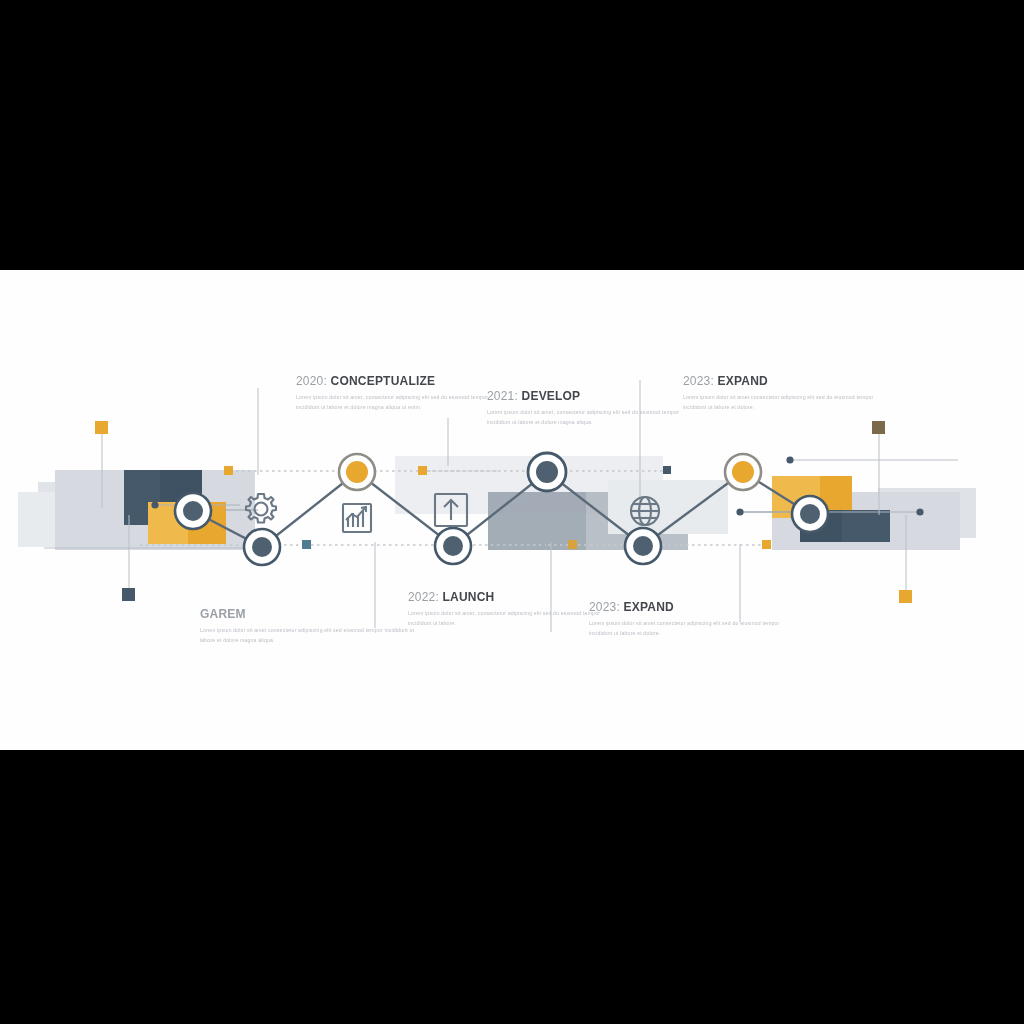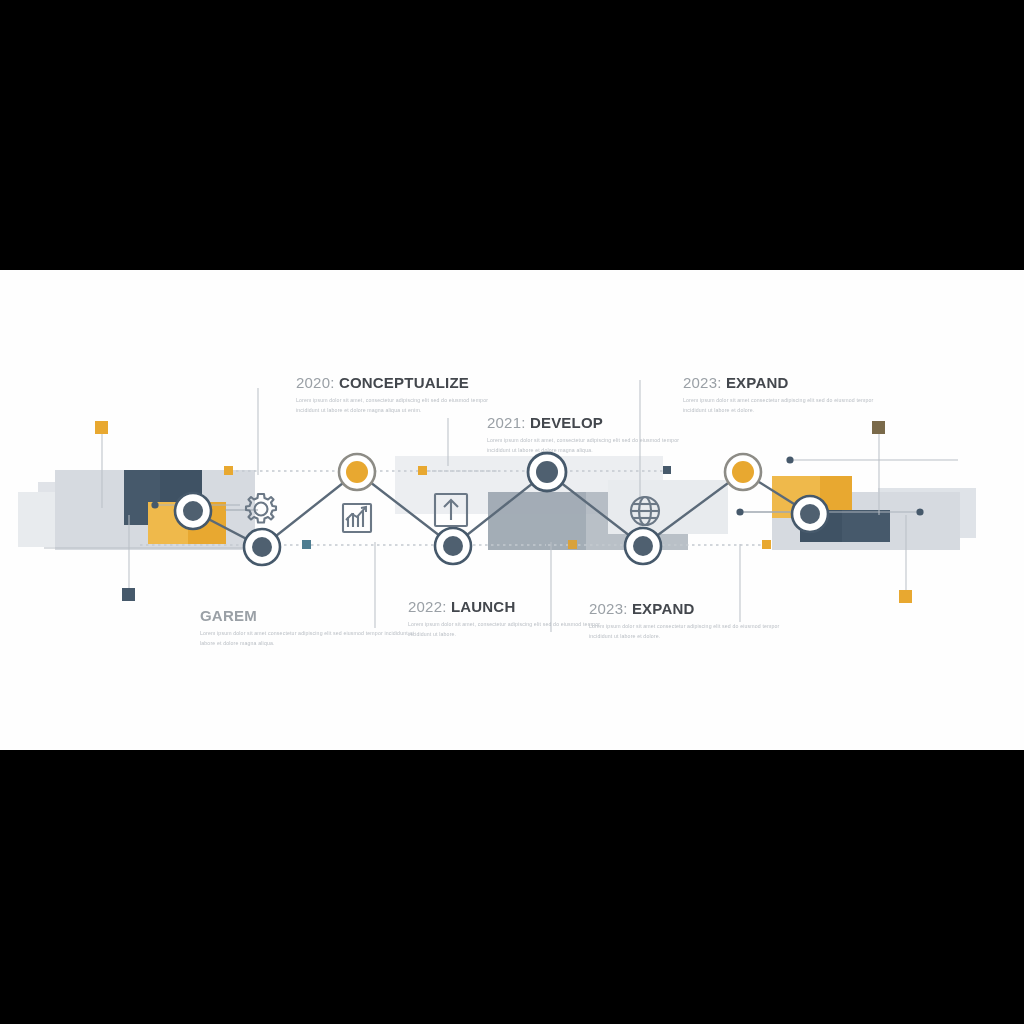--- a/index.html
+++ b/index.html
@@ -2,21 +2,21 @@
 <html><head>
 <meta charset="utf-8">
 <style>
   html,body{margin:0;padding:0;background:#000;}
   body{width:1024px;height:1024px;overflow:hidden;font-family:"Liberation Sans",sans-serif;}
   #stage{position:relative;width:1024px;height:1024px;background:#000;}
   #canvas{position:absolute;left:0;top:270px;width:1024px;height:480px;background:#fefefe;overflow:hidden;}
   .blk{position:absolute;}
   .svgwrap{position:absolute;left:0;top:0;width:1024px;height:480px;}
   .lbl{position:absolute;width:215px;}
-  .lbl .ttl{font-size:15px;letter-spacing:.2px;color:#9aa0a6;white-space:nowrap;}
+  .lbl .ttl{font-size:12px;letter-spacing:.2px;color:#9aa0a6;white-space:nowrap;}
   .lbl .ttl b{color:#43474d;font-weight:bold;}
   .lbl .body{margin-top:5px;font-size:5.2px;line-height:1.85;color:#b9bec4;
              filter:blur(0.65px);letter-spacing:.15px;}
   .gtxt{font-size:13.5px;font-weight:bold;color:#5d6168;letter-spacing:.4px;white-space:nowrap;}
 </style>
 </head>
 <body>
 
 <div id="stage">
   <div id="canvas">
@@ -161,36 +161,36 @@
           <line x1="-12" y1="7" x2="12" y2="7"></line>
         </g>
       </g>
     </svg>
 
     <div class="lbl" style="left:296px;top:104px;">
       <div class="ttl"><span>2020: </span><b>CONCEPTUALIZE</b></div>
       <div class="body">Lorem ipsum dolor sit amet, consectetur adipiscing elit sed do eiusmod tempor incididunt ut labore et dolore magna aliqua ut enim.</div>
     </div>
 
-    <div class="lbl" style="left:487px;top:144px;">
+    <div class="lbl" style="left:487px;top:119px;">
       <div class="ttl"><span>2021: </span><b>DEVELOP</b></div>
       <div class="body">Lorem ipsum dolor sit amet, consectetur adipiscing elit sed do eiusmod tempor incididunt ut labore et dolore magna aliqua.</div>
     </div>
 
     <div class="lbl" style="left:683px;top:104px;">
       <div class="ttl"><span>2023: </span><b>EXPAND</b></div>
       <div class="body">Lorem ipsum dolor sit amet consectetur adipiscing elit sed do eiusmod tempor incididunt ut labore et dolore.</div>
     </div>
 
     <div class="lbl" style="left:193px;top:337px;margin-left:7px;">
       <div class="ttl gtxt">GAREM</div>
       <div class="body">Lorem ipsum dolor sit amet consectetur adipiscing elit sed eiusmod tempor incididunt ut labore et dolore magna aliqua.</div>
     </div>
 
-    <div class="lbl" style="left:408px;top:328px;">
+    <div class="lbl" style="left:408px;top:320px;">
       <div class="ttl"><span>2022: </span><b>LAUNCH</b></div>
       <div class="body">Lorem ipsum dolor sit amet, consectetur adipiscing elit sed do eiusmod tempor incididunt ut labore.</div>
     </div>
 
     <div class="lbl" style="left:589px;top:330px;">
       <div class="ttl"><span>2023: </span><b>EXPAND</b></div>
       <div class="body">Lorem ipsum dolor sit amet consectetur adipiscing elit sed do eiusmod tempor incididunt ut labore et dolore.</div>
     </div>
 
   </div>

